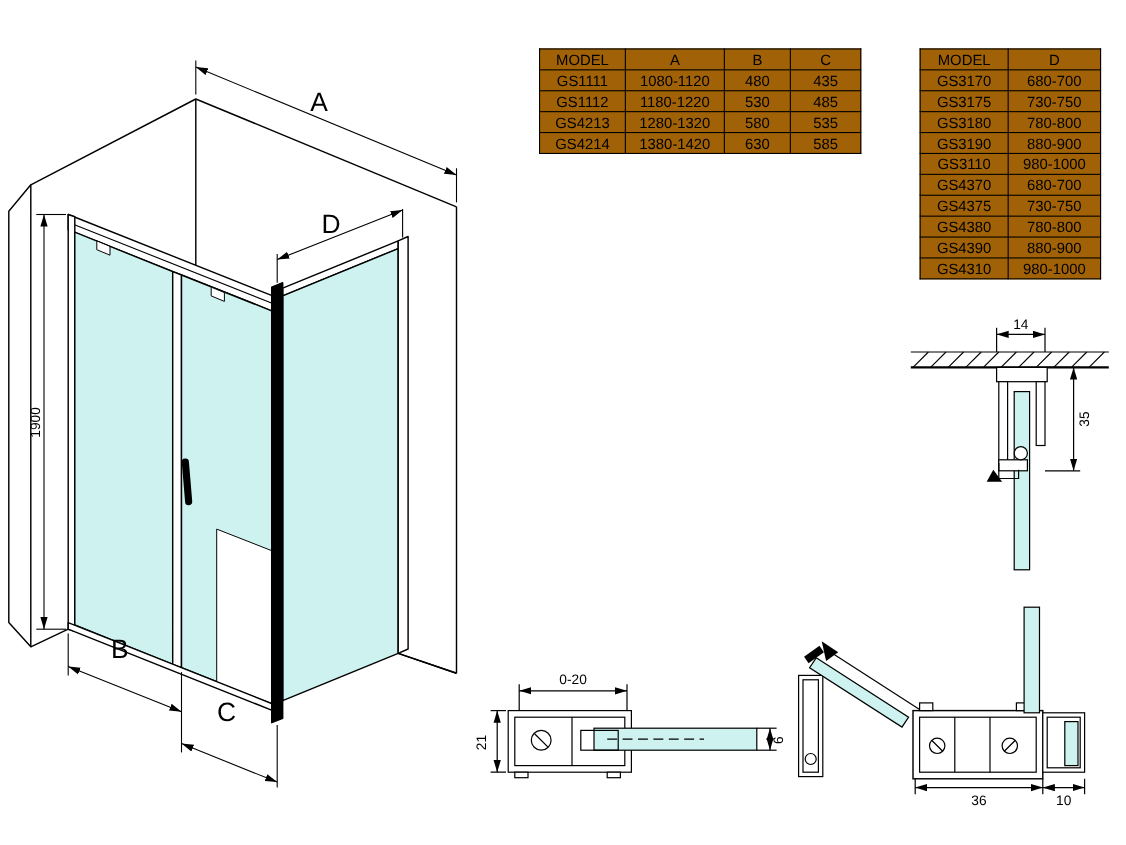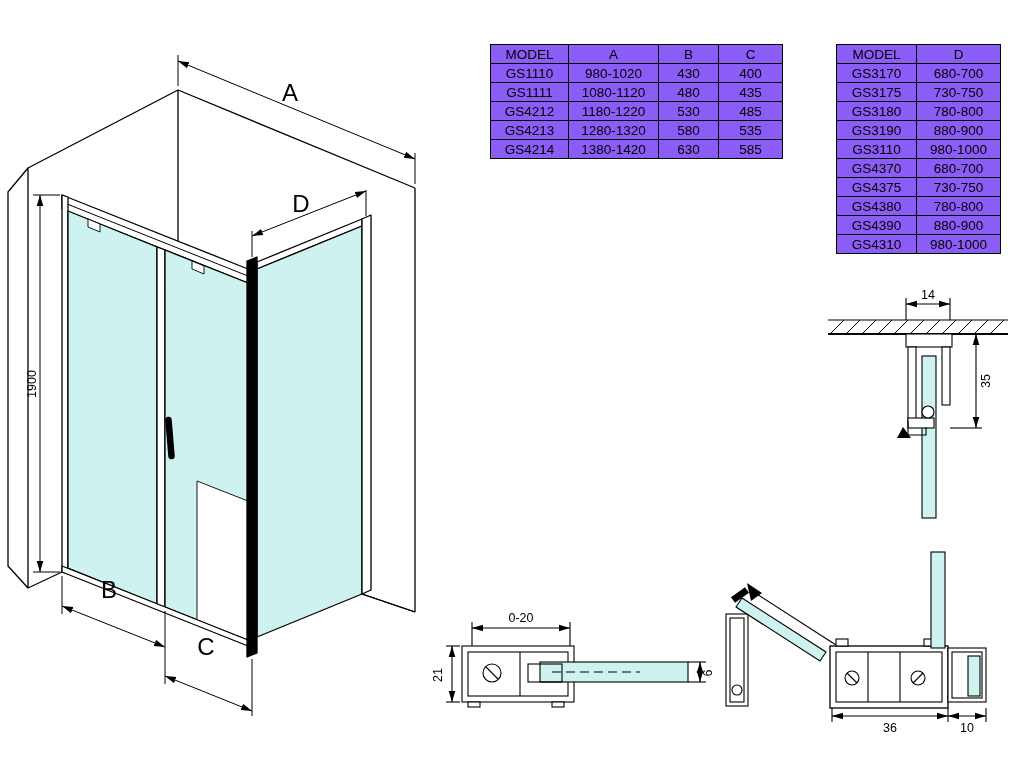--- a/index.html
+++ b/index.html
@@ -2,21 +2,21 @@
 <html style="--glass-color: #cdf2ef;"><head>
 <meta charset="utf-8">
 <style>
   * { margin:0; padding:0; box-sizing:border-box; }
   html,body { width:1024px; height:768px; background:#fff; font-family:"Liberation Sans",sans-serif; }
   #page { position:relative; width:1024px; height:768px; background:#fff; overflow:hidden; }
   #drawing { position:absolute; left:0; top:0; font-family:"Liberation Sans",sans-serif; }
   .glass { fill: var(--glass-color,#cdf2ef); }
   .dimtext { font-size:12.5px; fill:#000; }
   .bigdim  { font-size:24px; fill:#000; }
-  .spec-table { position:absolute; border-collapse:collapse; background:#8b5cf6; color:#000;
+  .spec-table { position:absolute; border-collapse:collapse; background:#a16207; color:#000;
                 font-size:13.5px; }
   .spec-table th, .spec-table td { border:1px solid #000; padding:0 7px; text-align:center;
                 font-weight:400; height:19px; white-space:nowrap; }
   #table-abc { left:490px; top:44px; }
   #table-abc th:nth-child(1){ min-width:78px; }
   #table-abc th:nth-child(2){ min-width:90px; }
   #table-abc th:nth-child(3){ min-width:60px; }
   #table-abc th:nth-child(4){ min-width:64px; }
   #table-d { left:836px; top:44px; }
   #table-d th:nth-child(1){ min-width:80px; }
@@ -211,33 +211,27 @@
       <thead>
         <tr>
           <th>MODEL</th>
           <th>A</th>
           <th>B</th>
           <th>C</th>
         </tr>
       </thead>
       <tbody>
         <tr>
-          <td>GS1110</td>
-          <td>980-1020</td>
-          <td>430</td>
-          <td>400</td>
-        </tr>
-        <tr>
           <td>GS1111</td>
           <td>1080-1120</td>
           <td>480</td>
           <td>435</td>
         </tr>
         <tr>
-          <td>GS4212</td>
+          <td>GS1112</td>
           <td>1180-1220</td>
           <td>530</td>
           <td>485</td>
         </tr>
         <tr>
           <td>GS4213</td>
           <td>1280-1320</td>
           <td>580</td>
           <td>535</td>
         </tr>

